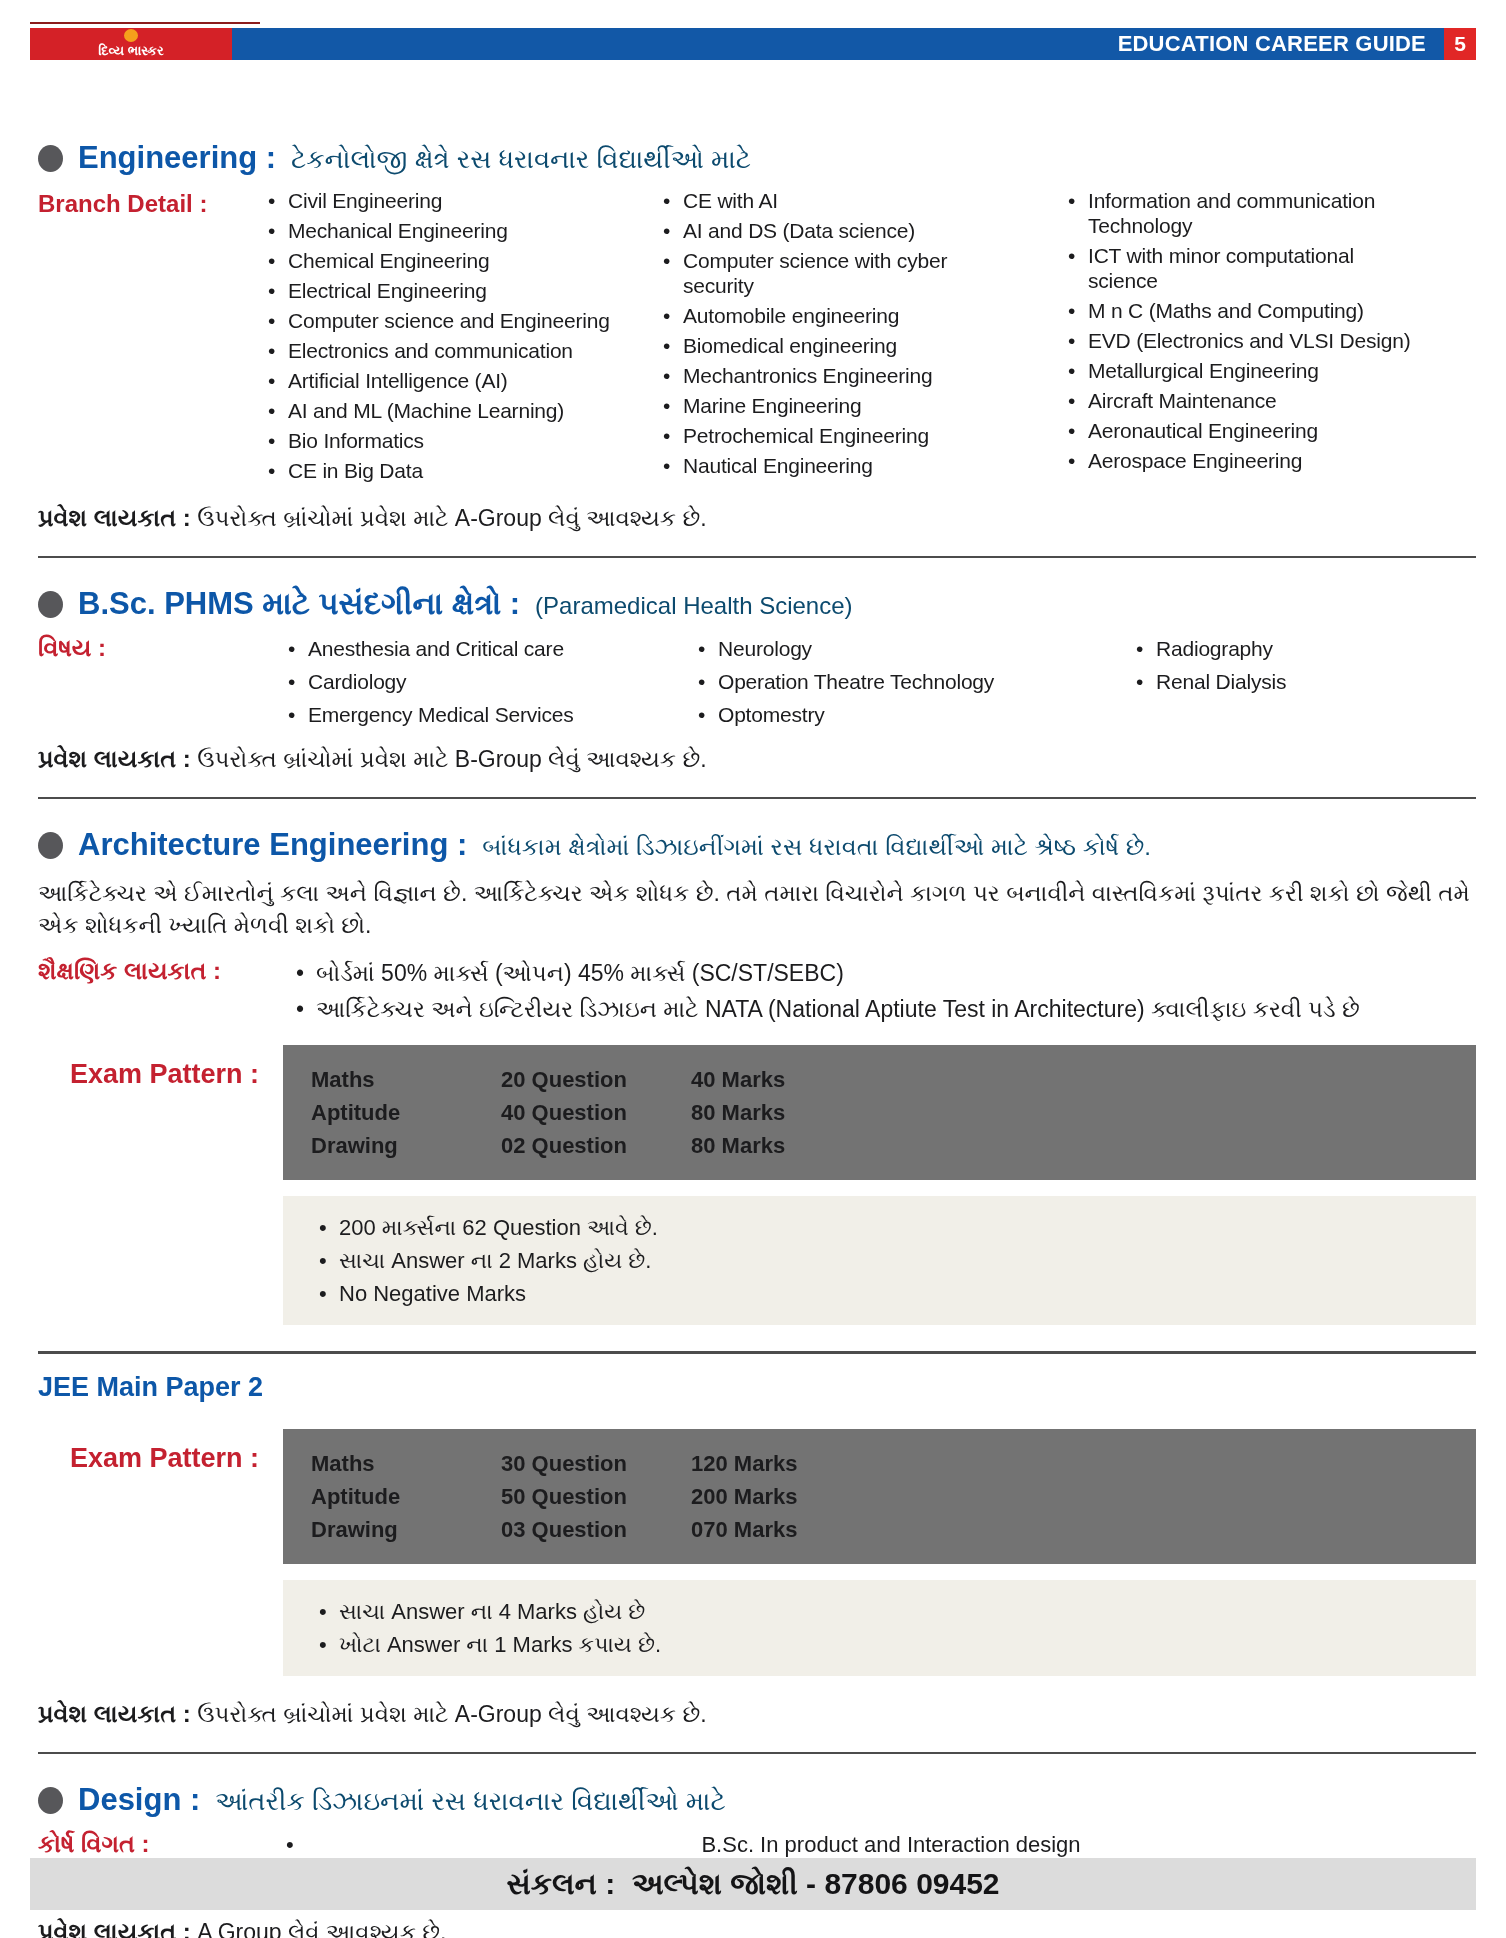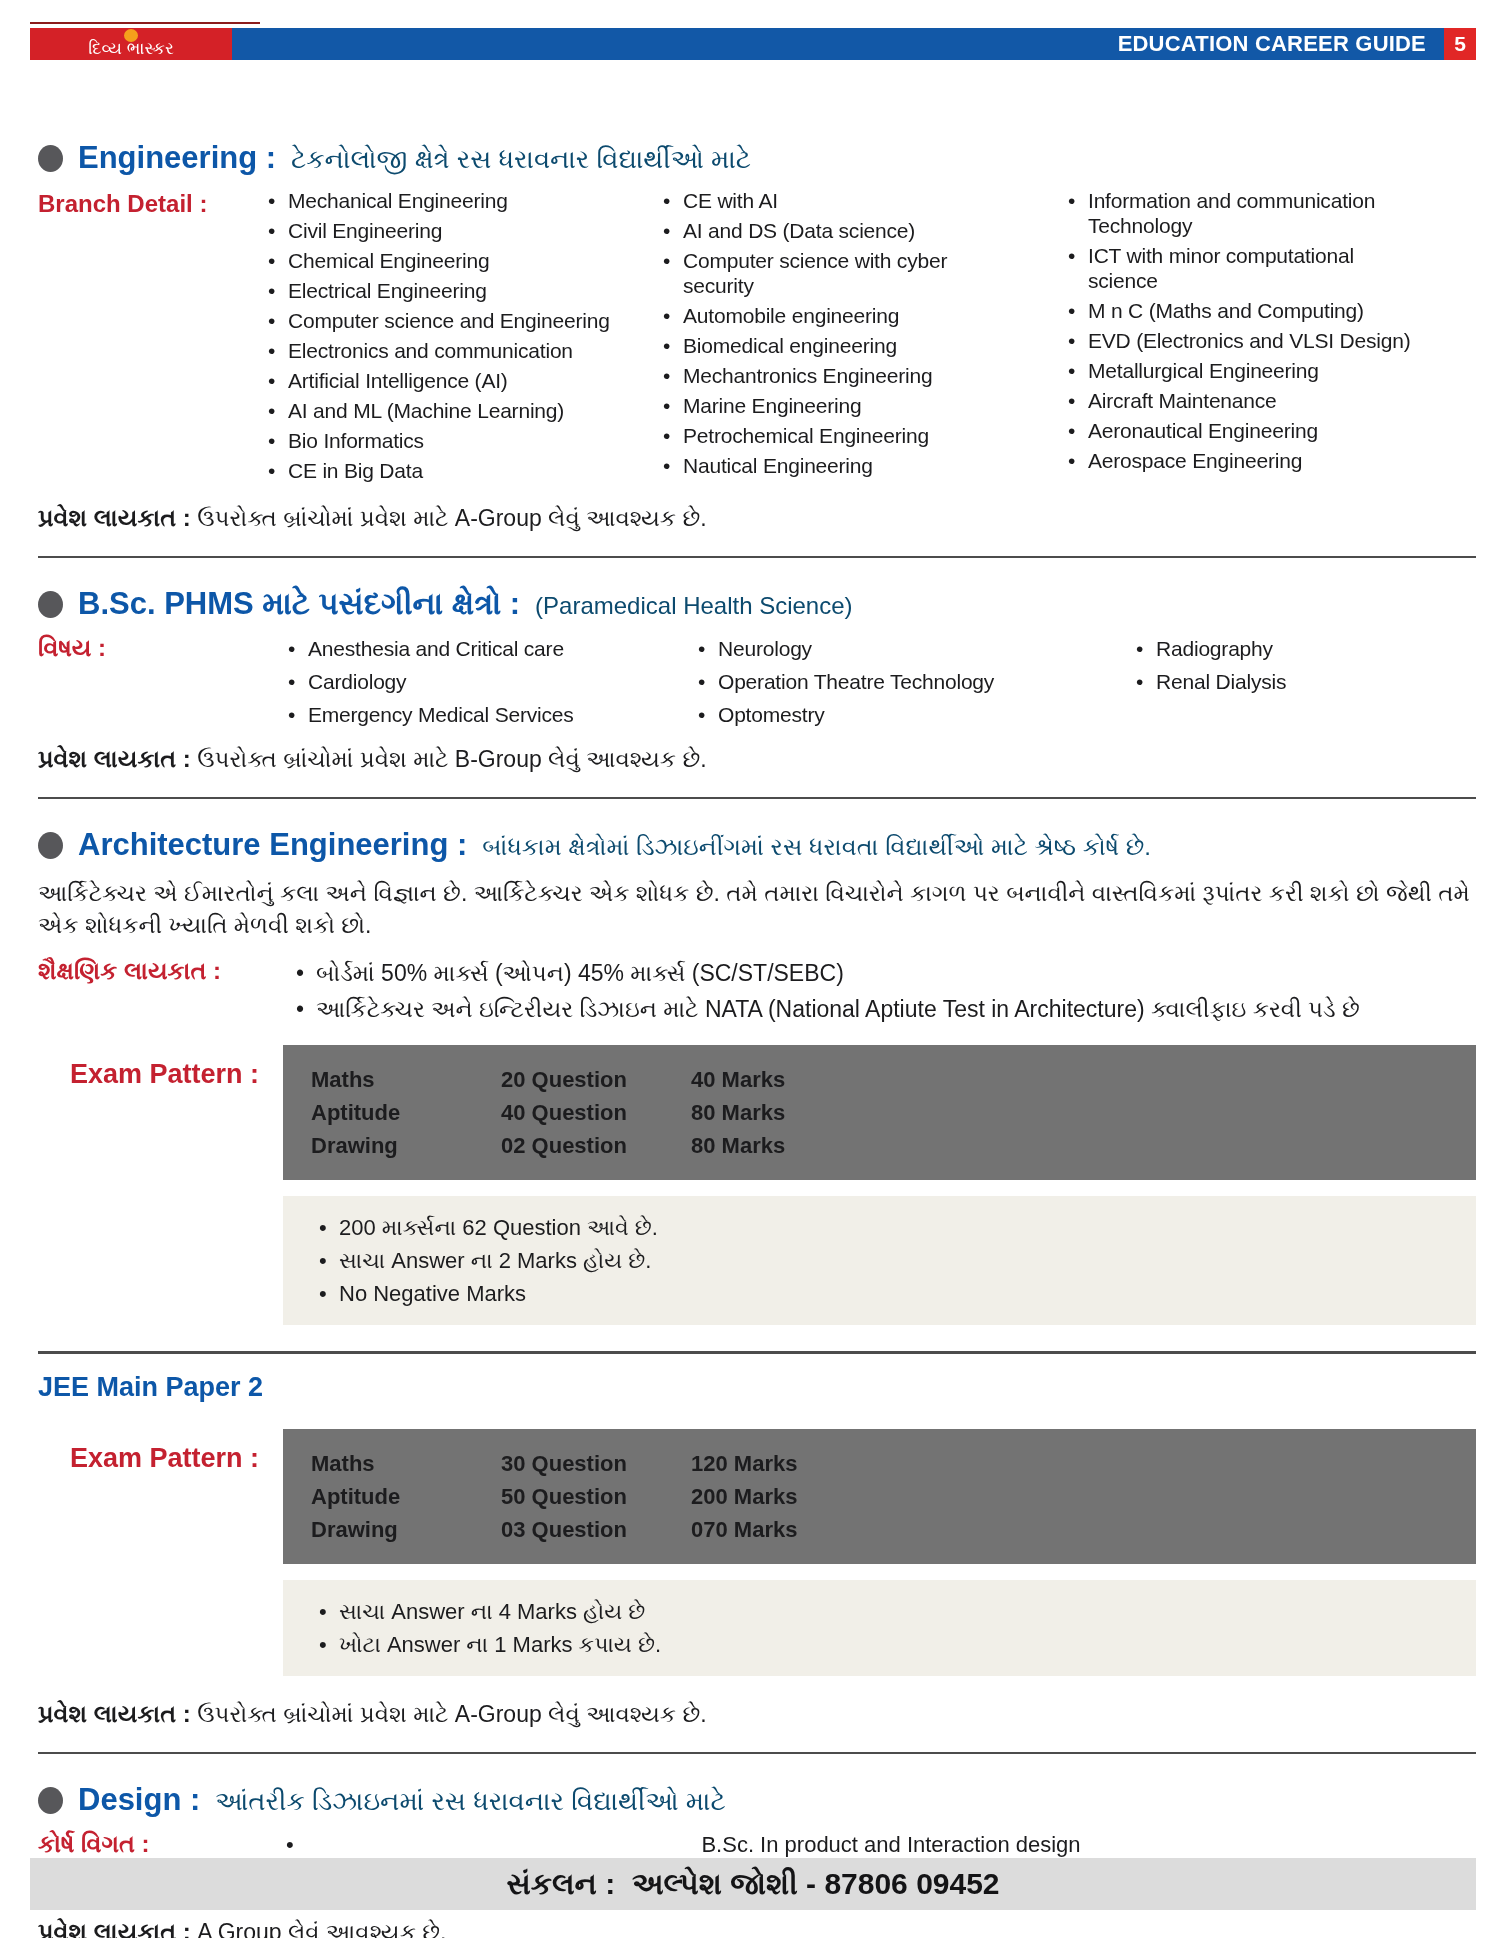--- a/index.html
+++ b/index.html
@@ -8,21 +8,21 @@
   .page { position:relative; width:1506px; height:1938px; background:#fff; overflow:hidden; }
 
   
   .topline { position:absolute; left:30px; top:22px; width:230px; height:2px; background:#8c1c1c; }
   .masthead { position:absolute; left:30px; right:30px; top:28px; height:32px;
               background:#1258a7; display:flex; align-items:stretch; }
   .logo-box { width:202px; background:#d42127; position:relative; display:flex;
               align-items:flex-end; justify-content:center; padding-bottom:3px; }
   .logo-dot { position:absolute; top:1px; left:50%; transform:translateX(-50%);
               width:14px; height:13px; border-radius:50%; background:#f5a01c; }
-  .logo-text { color:#ffffff; font-weight:normal; font-size:17px; line-height:1;text-align:right; }
+  .logo-text { color:#ffffff; font-weight:bold; font-size:13px; line-height:1;text-align:right; }
   .masthead-title { margin-left:auto; color:#ffffff; font-weight:bold; font-size:22px;
                     display:flex; align-items:center; padding-right:18px; letter-spacing:0.2px; }
   .page-number { width:32px; background:#e12726; color:#ffffff; font-weight:bold; font-size:21px;
                  display:flex; align-items:center; justify-content:center; }
 
   
   .content { position:absolute; left:38px; right:30px; top:140px; }
 
   .sec-head { display:flex; align-items:center; gap:15px; }
   .dot { width:25px; height:27px; border-radius:50%; background:#57575a; flex:0 0 auto; }
@@ -101,22 +101,22 @@
     <section>
       <div class="sec-head">
         <span class="dot"></span>
         <span class="sec-title">Engineering :</span>
         <span class="sec-sub">ટેકનોલોજી ક્ષેત્રે રસ ધરાવનાર વિદ્યાર્થીઓ માટે</span>
       </div>
       <div class="row" style="margin-top:12px;">
         <div class="side-label label-red">Branch Detail :</div>
         <div class="cols">
           <div class="colw1">
+              <div class="li branch-li">Civil Engineering</div>
               <div class="li branch-li">Mechanical Engineering</div>
-              <div class="li branch-li">Civil Engineering</div>
               <div class="li branch-li">Chemical Engineering</div>
               <div class="li branch-li">Electrical Engineering</div>
               <div class="li branch-li">Computer science and Engineering</div>
               <div class="li branch-li">Electronics and communication</div>
               <div class="li branch-li">Artificial Intelligence (AI)</div>
               <div class="li branch-li">AI and ML (Machine Learning)</div>
               <div class="li branch-li">Bio Informatics</div>
               <div class="li branch-li">CE in Big Data</div>
             </div>
           <div class="colw2">

